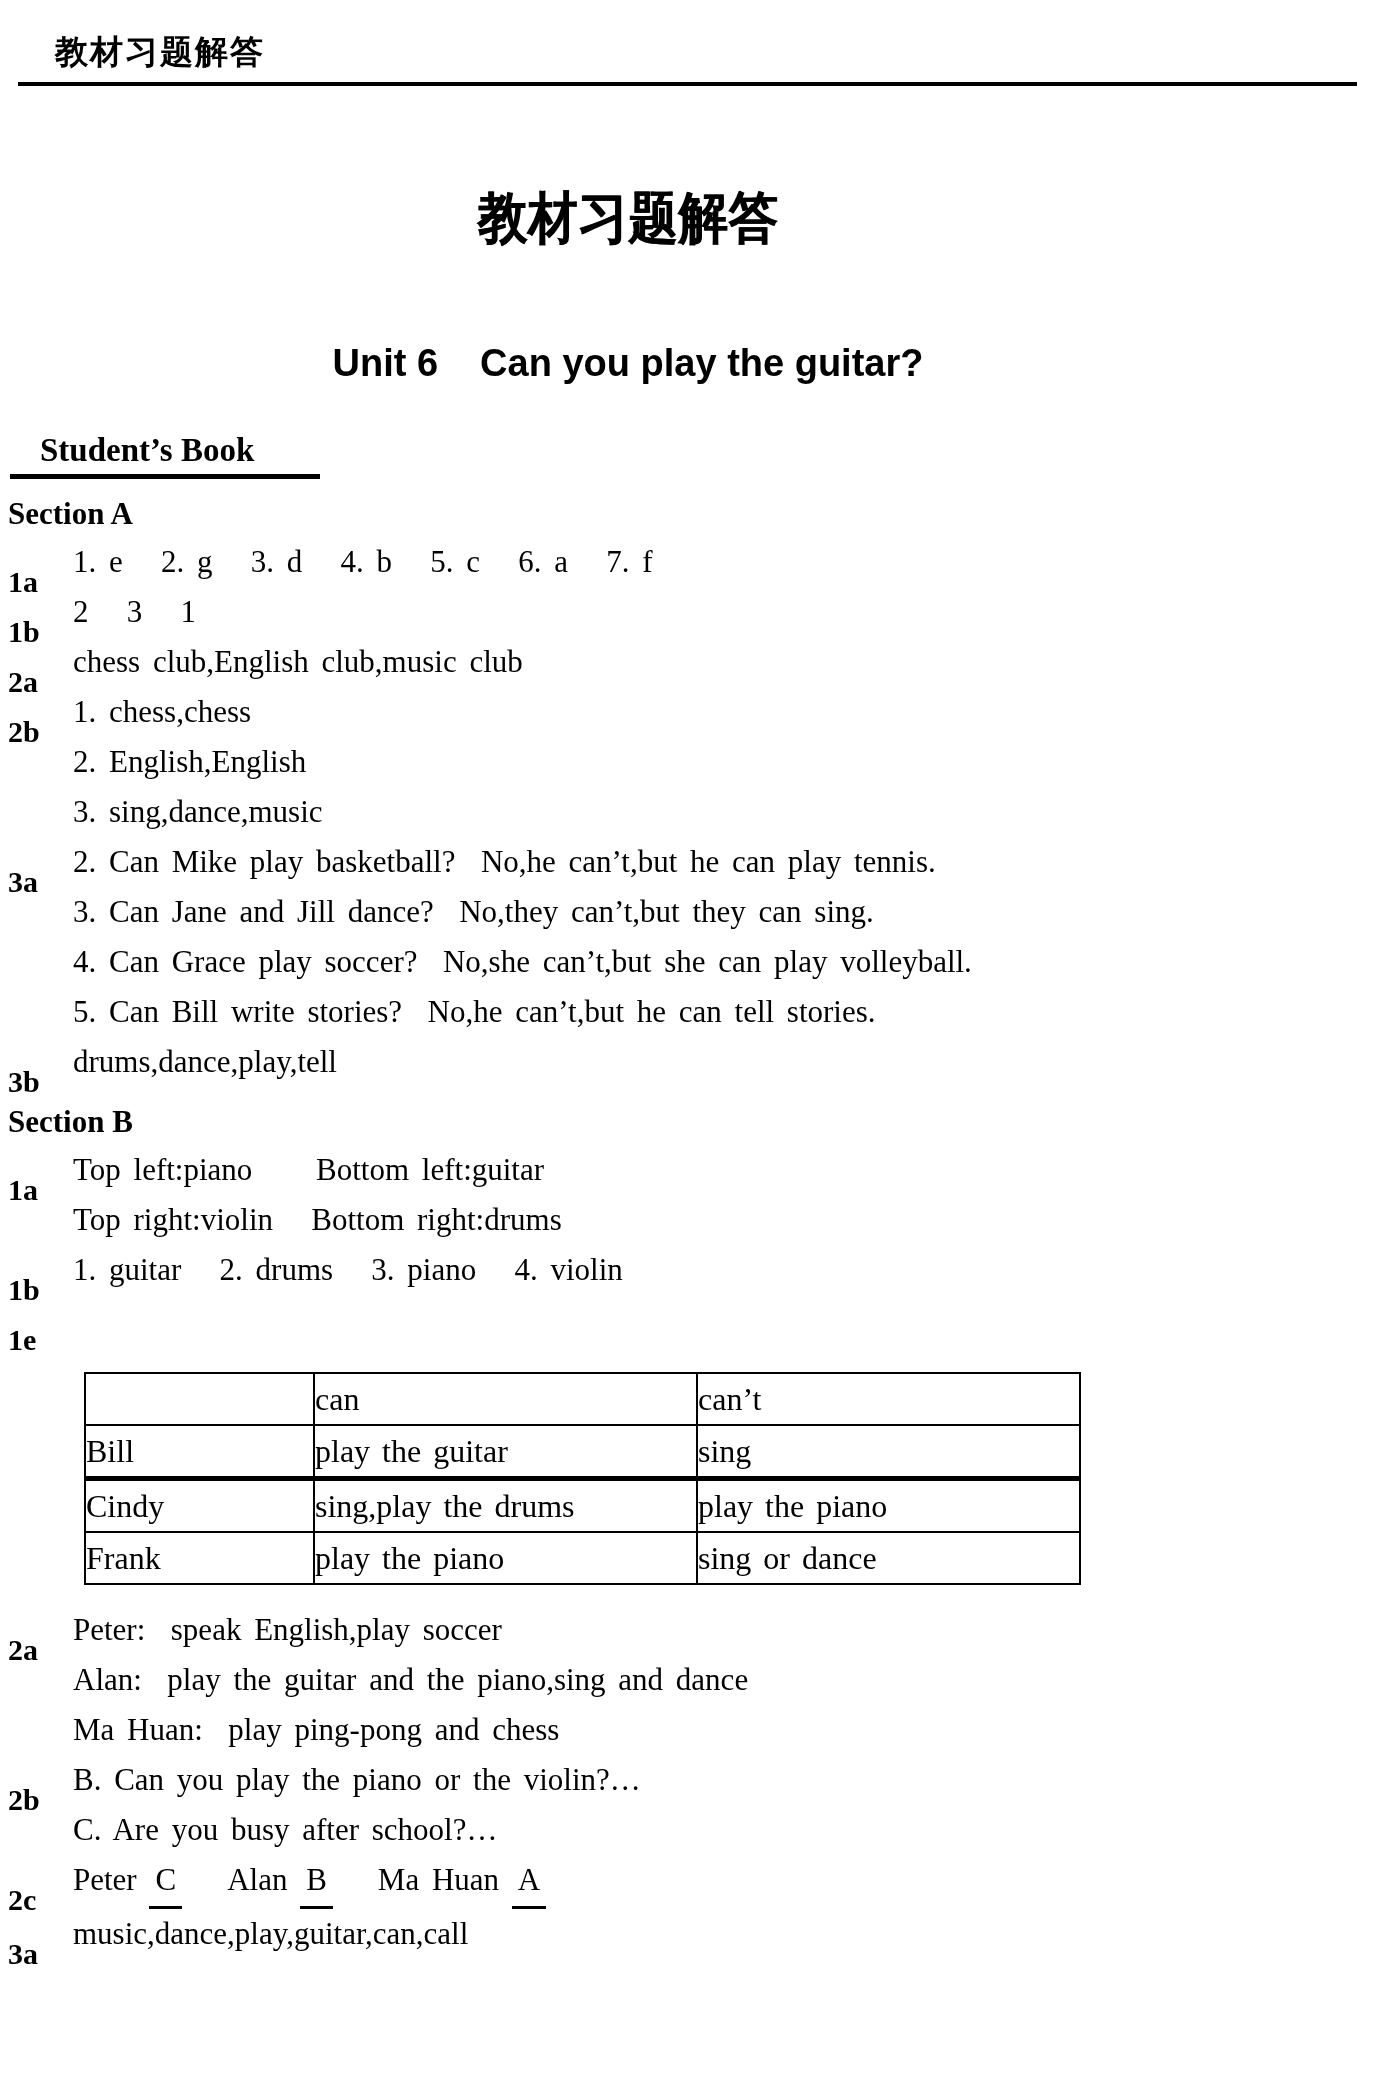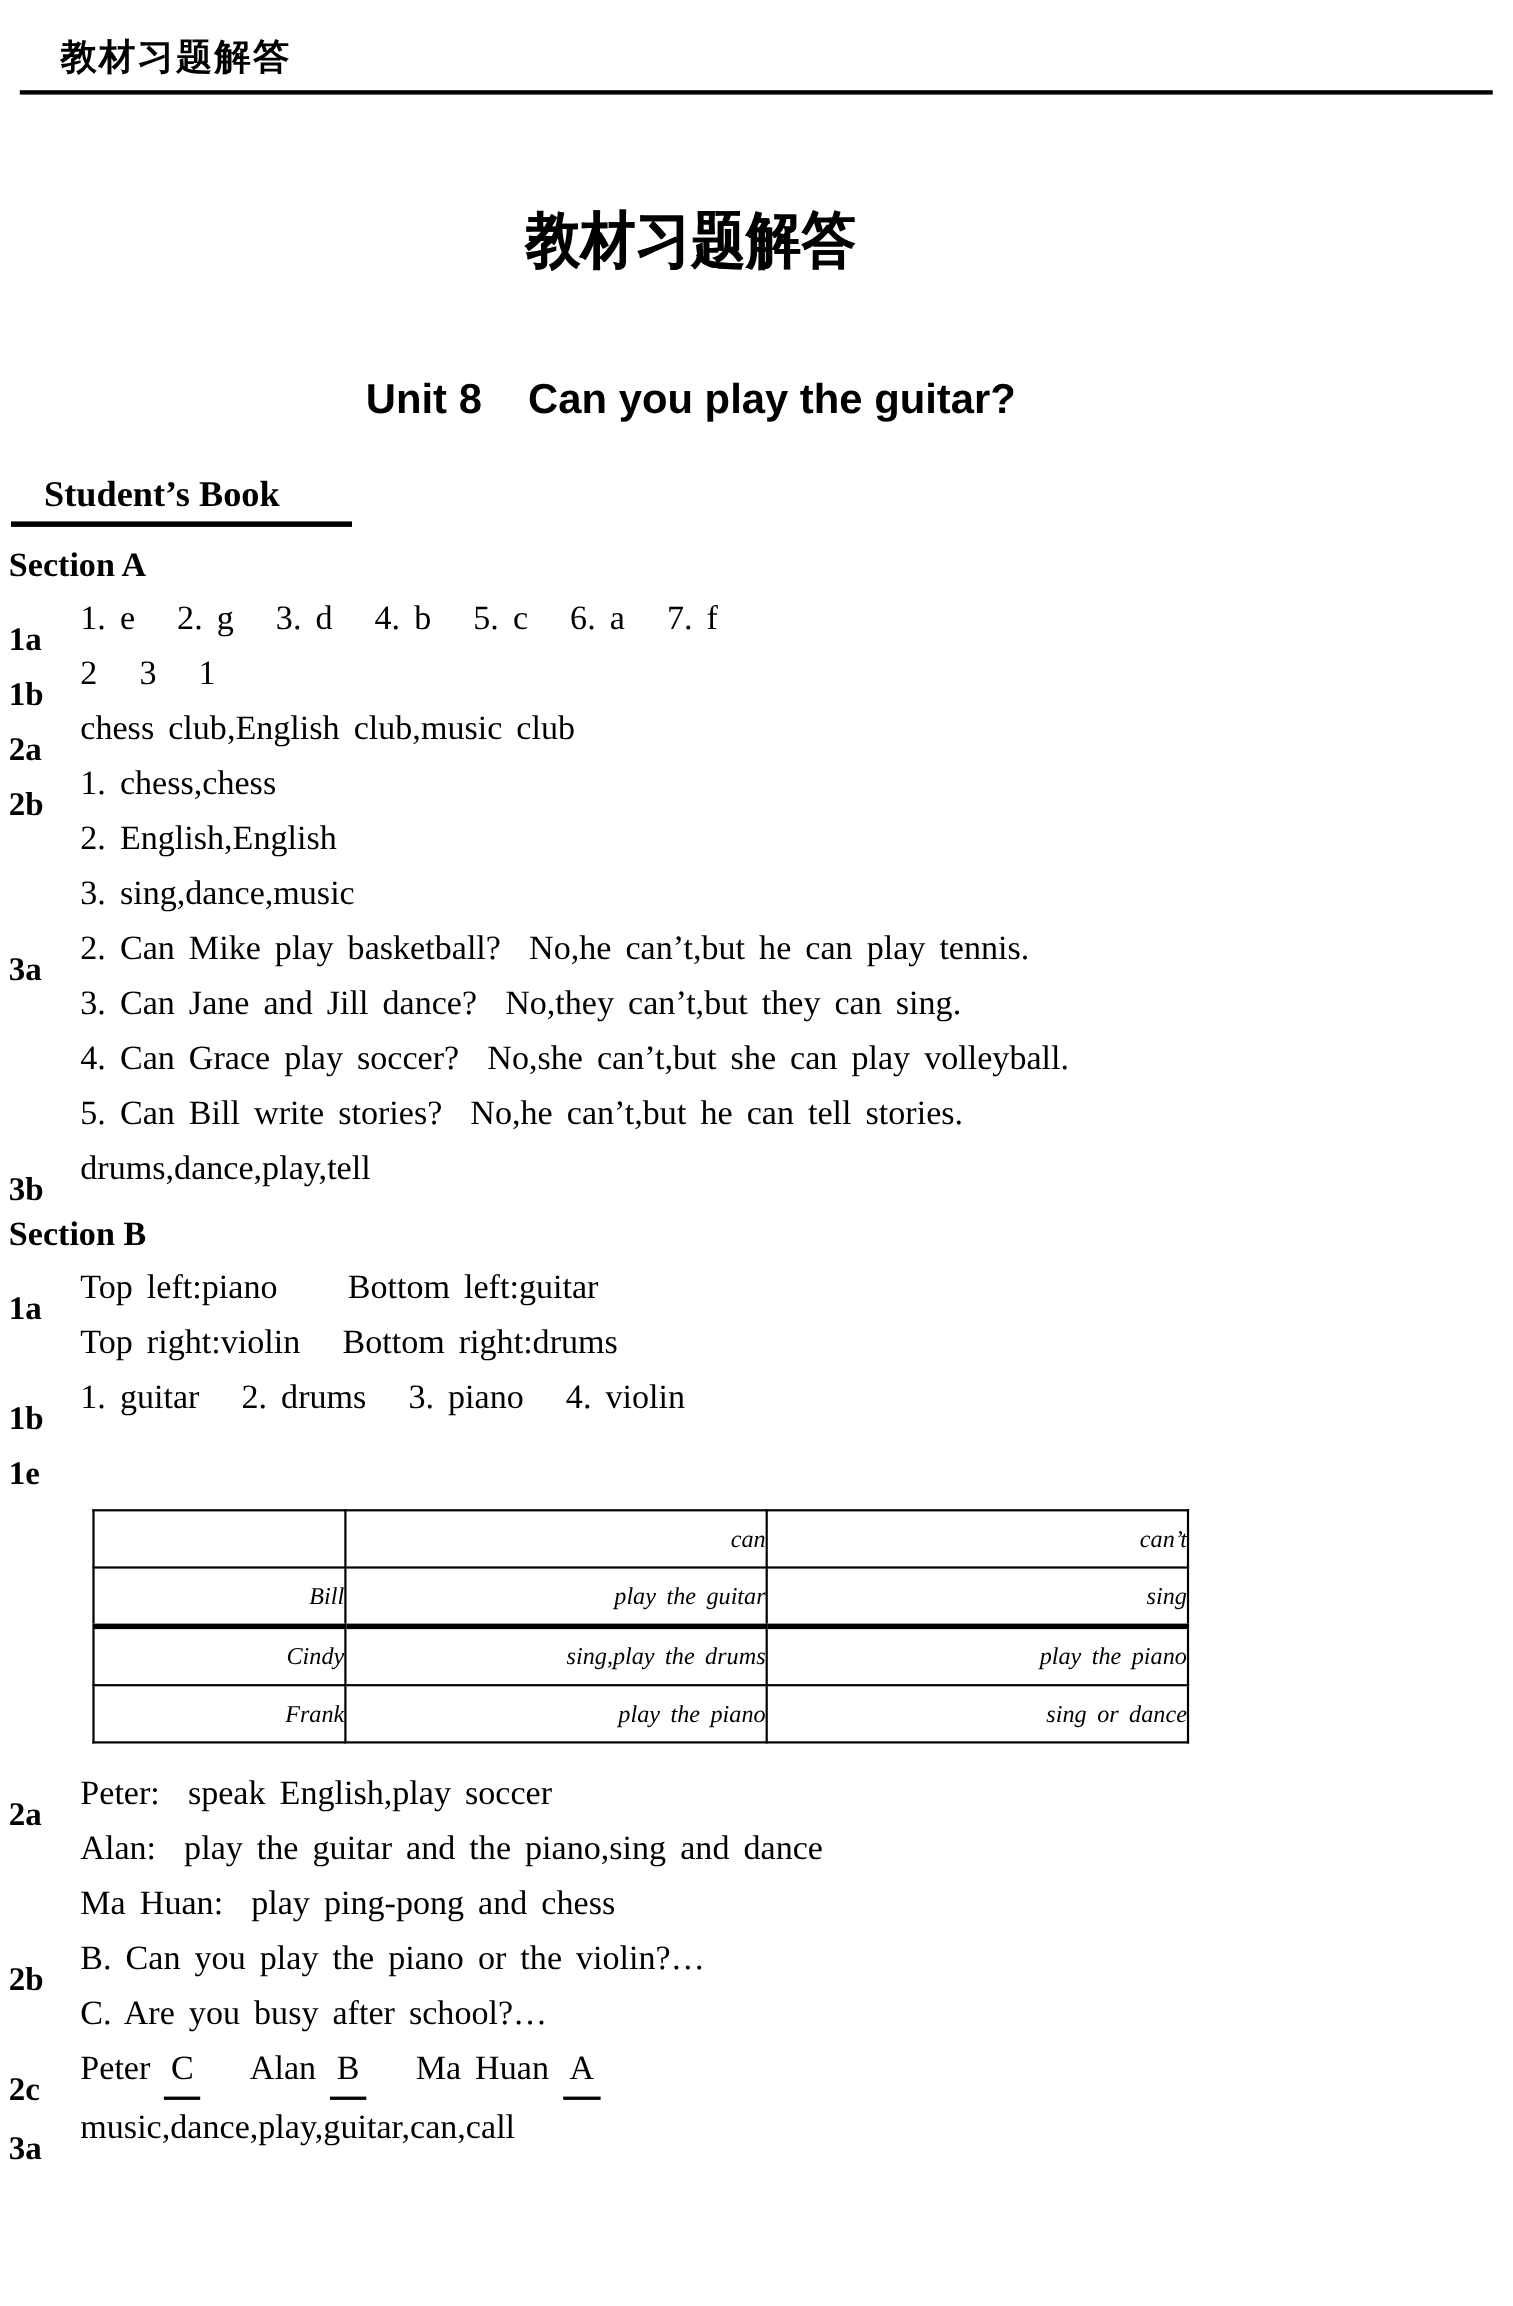--- a/index.html
+++ b/index.html
@@ -48,22 +48,22 @@
     font-weight:bold;font-size:30px;line-height:50px;margin-top:20px;
   }
   .line{
     font-size:31px;line-height:50px;white-space:pre;word-spacing:5px;
   }
   .ans-table{
     margin:27px 0 0 76px;border-collapse:collapse;table-layout:fixed;
   }
   .ans-table td{
     border:2px solid #000;height:50px;padding:0;
-    text-align:right;vertical-align:middle;
-    font-size:22px;word-spacing:4px;font-style:italic;
+    text-align:left;vertical-align:middle;
+    font-size:32px;word-spacing:4px;
   }
   .col-name{width:227px;}
   .col-can{width:381px;}
   .col-cant{width:381px;}
   tr.thick td{border-bottom-width:5px;}
   .after-table{margin-top:20px;}
   .pair{margin-right:45px;}
   .pair-ans{
     display:inline-block;border-bottom:3px solid #000;
     padding:0 6px 1px 6px;
@@ -73,21 +73,21 @@
 <body>
 
 <div class="top-header">教材习题解答</div>
 <div class="top-rule"></div>
 
 <div class="content">
 
   <div class="main-title">教材习题解答</div>
 
   <div class="unit-line">
-    <span class="unit-label">Unit 8</span><span>Can you play the guitar?</span>
+    <span class="unit-label">Unit 6</span><span>Can you play the guitar?</span>
   </div>
 
   <div>
     <div class="sb-heading">Student’s Book</div>
   </div>
 
   <div class="sec-heading">Section A</div>
 
   <div class="item">
     <span class="item-label">1a</span>

